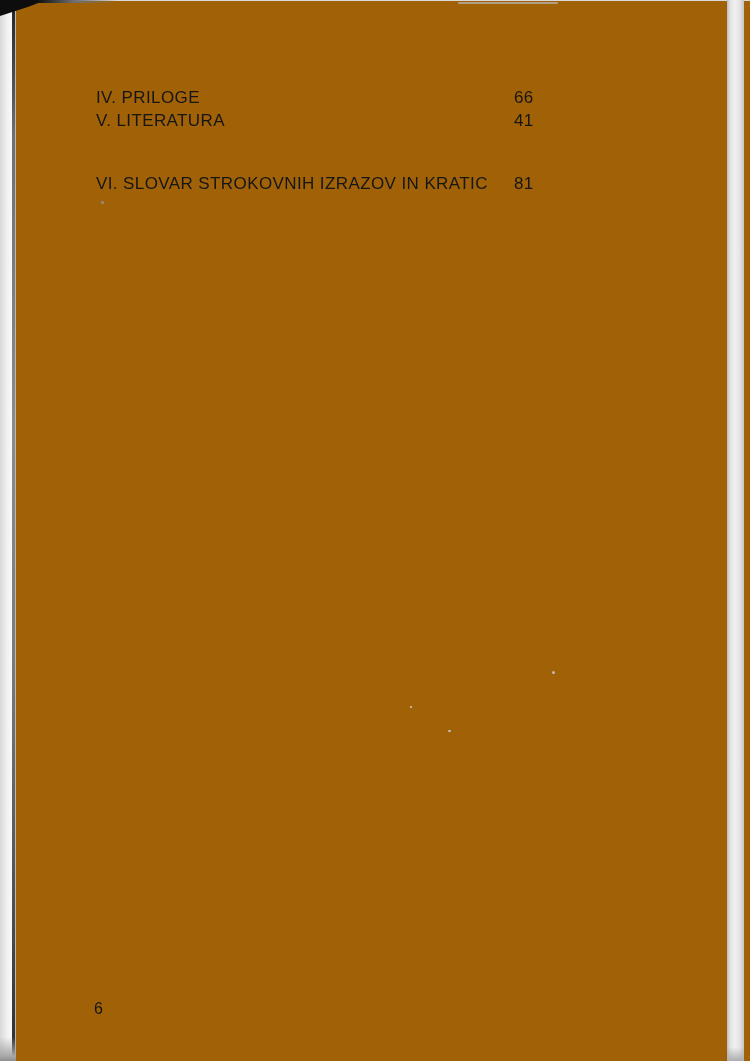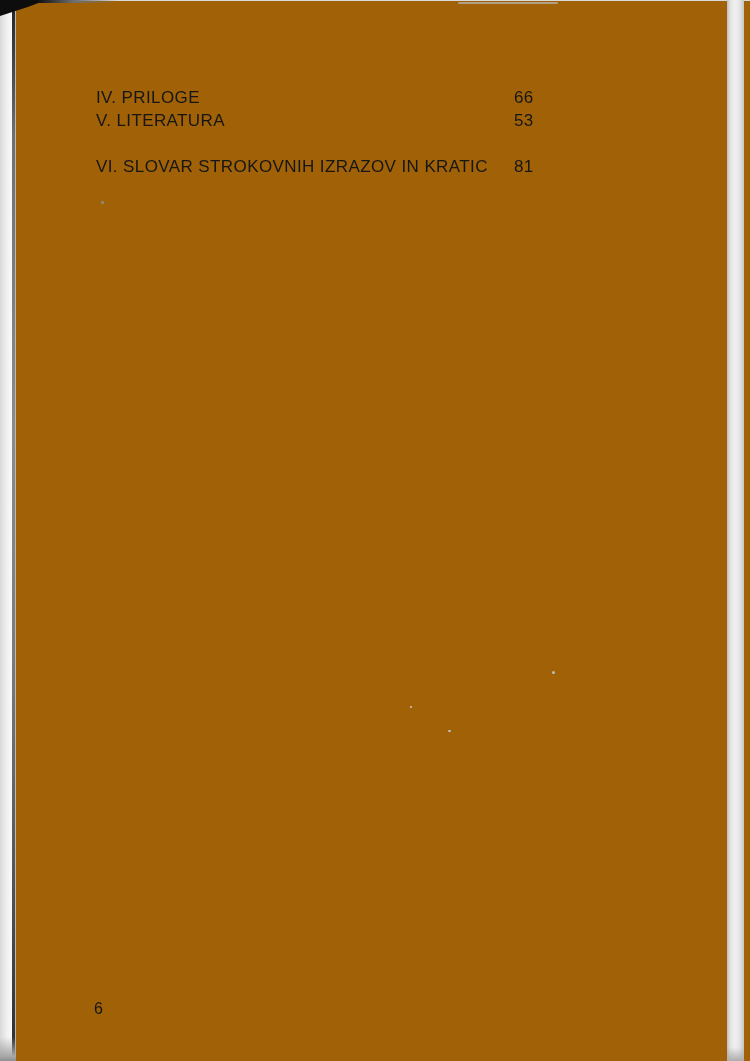--- a/index.html
+++ b/index.html
@@ -80,21 +80,21 @@
     left: 0; width: 100%;
     height: 22px;
     font-size: 17px;
     line-height: 20px;
     letter-spacing: 0.4px;
   }
   .toc-row .toc-title { position: absolute; left: 96px; white-space: nowrap; }
   .toc-row .toc-page  { position: absolute; left: 514px; }
   .row-1 { top: 88px; }
   .row-2 { top: 111px; }
-  .row-3 { top: 157px; }
+  .row-3 { top: 174px; }
 
   .folio {
     position: absolute;
     left: 94px; top: 1000px;
     font-size: 16px;
     line-height: 18px;
   }
 
   
   .speck { position: absolute; border-radius: 50%; }
@@ -118,21 +118,21 @@
   <div class="corner-wedge-tail"></div>
   <div class="right-strip"></div>
   <div class="right-strip-bottom"></div>
 
   <div class="toc-row row-1">
     <span class="toc-title">IV. PRILOGE</span>
     <span class="toc-page">66</span>
   </div>
   <div class="toc-row row-2">
     <span class="toc-title">V. LITERATURA</span>
-    <span class="toc-page">53</span>
+    <span class="toc-page">41</span>
   </div>
   <div class="toc-row row-3">
     <span class="toc-title">VI. SLOVAR STROKOVNIH IZRAZOV IN KRATIC</span>
     <span class="toc-page">81</span>
   </div>
 
   <div class="folio">6</div>
 
   <div class="speck speck-a"></div>
   <div class="speck speck-b"></div>

